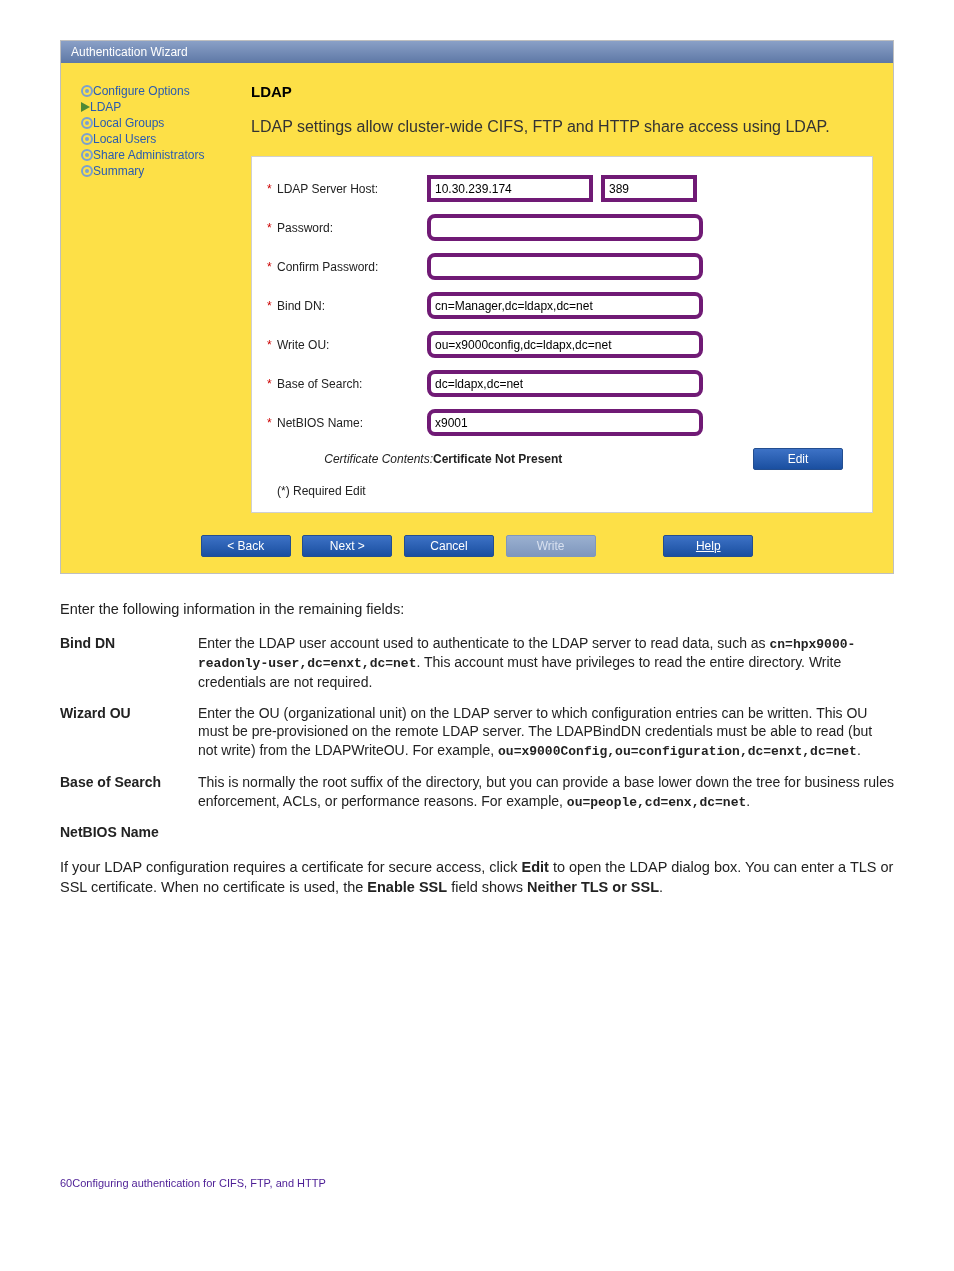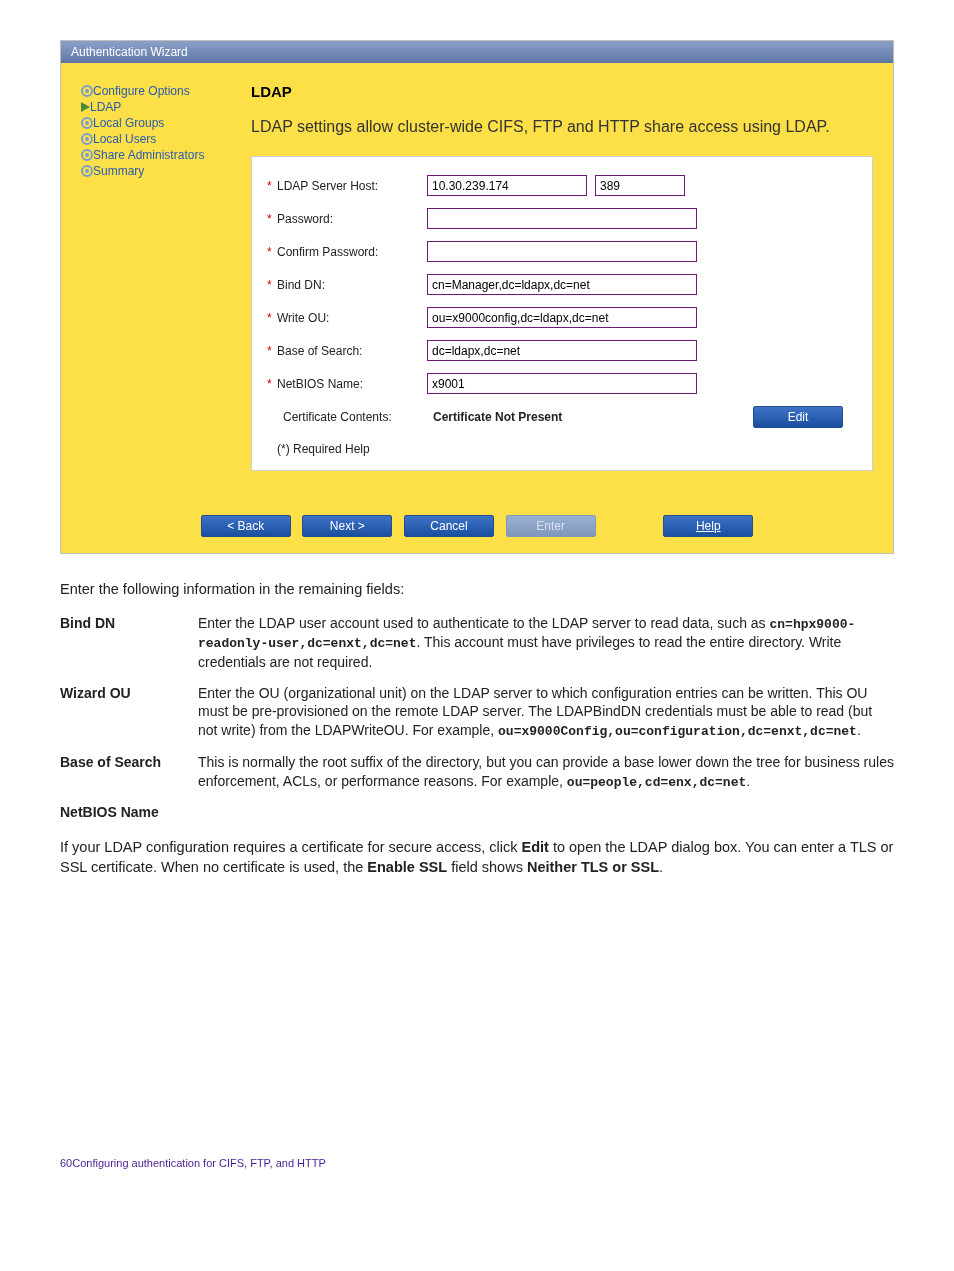--- a/index.html
+++ b/index.html
@@ -25,29 +25,29 @@
 
   .wiz-main { flex: 1; }
   .wiz-main h2 { margin: 0 0 18px 0; font-size: 15px; font-weight: bold; color: #000; }
   .wiz-desc { font-size: 16px; color: #333; margin-bottom: 20px; }
 
   .form-box { border: 1px solid #d0d0d0; padding: 18px 25px 14px 25px; background: #fff; }
   .form-row { display: flex; align-items: center; margin-bottom: 12px; font-size: 12px; }
   .form-row .lbl { width: 150px; position: relative; }
   .req { color: #c00; position:absolute; left:-10px; }
   .form-row input[type=text], .form-row input[type=password] {
-    border: 1px solid #701a75; height: 17px; padding: 1px 4px; font-size: 12px;
+    border: 4px solid #701a75; height: 17px; padding: 1px 4px; font-size: 12px;
     font-family: Arial, sans-serif; background:#fff;
   }
-  .in-wide { width: 260px; }
+  .in-wide { width: 260px; border-radius: 8px; }
   .in-host { width: 150px; }
   .in-port { width: 80px; margin-left: 8px; }
 
   .cert-row { display:flex; align-items:center; font-size:12px; margin: 4px 0 14px 0; }
-  .cert-row .clbl { width: 150px; text-align:left; padding-left:6px; }
+  .cert-row .clbl { width: 150px; text-align:right; padding-left:6px;font-style:italic; }
   .cert-row .cval { font-weight: bold; flex:1; }
   .req-note { font-size: 12px; margin-top: 4px; }
 
   .wiz-footer { padding: 12px 30px 16px 30px; text-align: center; }
   .wbtn {
     display:inline-block; min-width: 60px; padding: 3px 14px;
     background: linear-gradient(#3d72c6, #1a4fa0);
     color:#fff; font-size:12px; border:1px solid #234e90; border-radius:2px;
     margin: 0 4px; text-align:center; cursor:pointer;
   }
@@ -145,30 +145,30 @@
             <div class="lbl"><span class="req">*</span><span>NetBIOS Name:</span></div>
             <input type="text" class="in-wide" value="x9001" style="">
           </div>
 
           <div class="cert-row">
             <div class="clbl">Certificate Contents:</div>
             <div class="cval">Certificate Not Present</div>
             <div class="wbtn">Edit</div>
           </div>
 
-          <div class="req-note">(*) Required Help</div>
+          <div class="req-note">(*) Required Edit</div>
         </div>
       </div>
     </div>
 
     <div class="wiz-footer">
       <span class="wbtn">&lt; Back</span>
       <span class="wbtn">Next &gt;</span>
       <span class="wbtn">Cancel</span>
-      <span class="wbtn disabled">Enter</span>
+      <span class="wbtn disabled">Write</span>
       <span class="wbtn help">Help</span>
     </div>
   </div>
 
   <div class="doc">
     <div class="lead">Enter the following information in the remaining fields:</div>
 
     <div class="def-list">
       <div class="term">Bind DN</div>
       <div class="desc">

